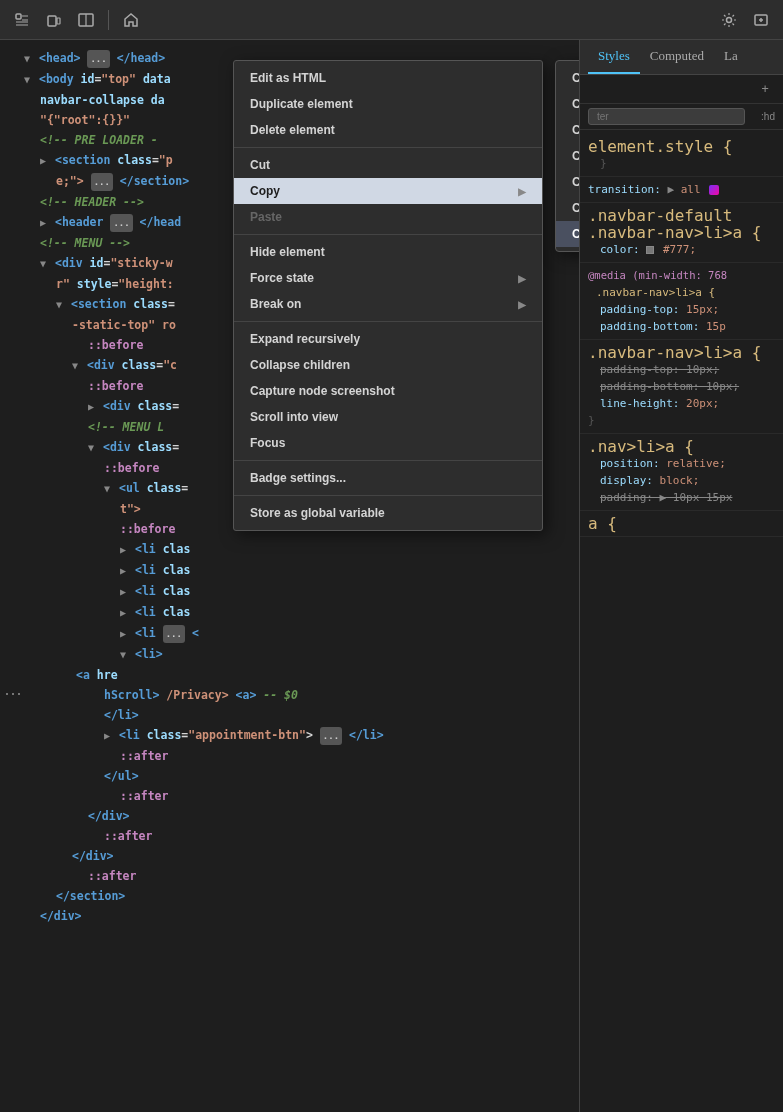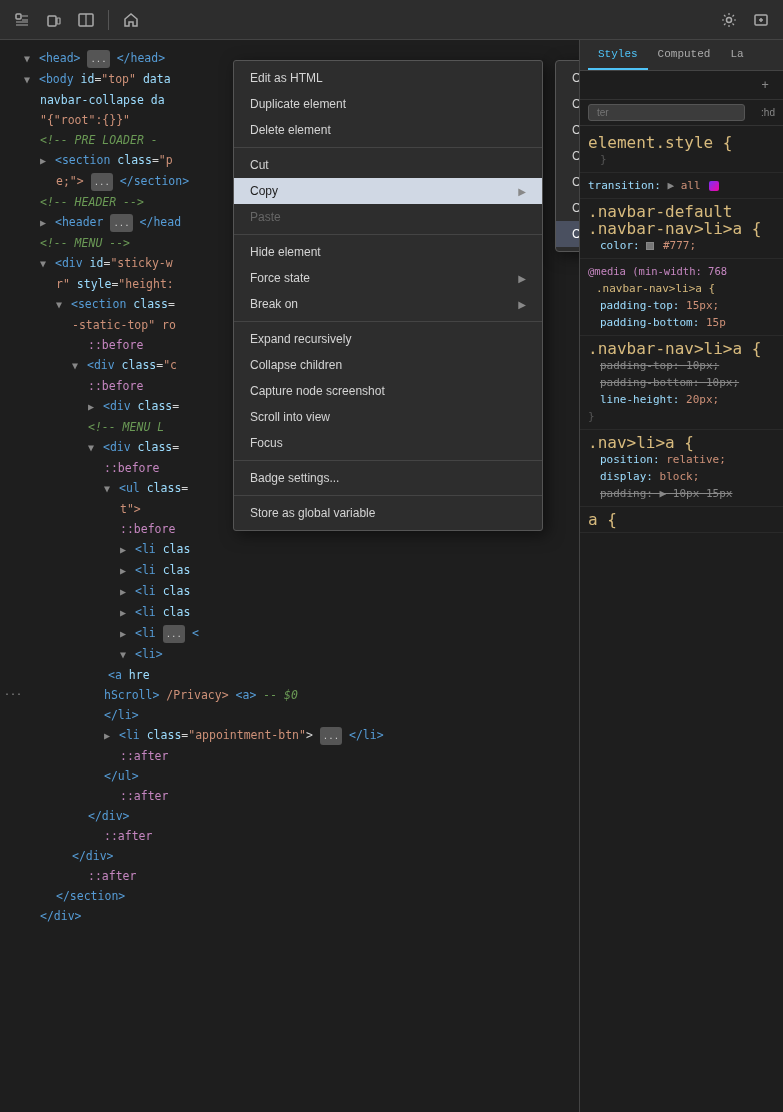--- a/index.html
+++ b/index.html
@@ -47,20 +47,21 @@
       height: calc(1112px - 40px);
     }
 
     
     .dom-panel {
       width: 580px;
       background: #1e1e1e;
       overflow: hidden;
       position: relative;
       border-right: 1px solid #444;
+      font-weight: bold;
     }
 
     .dom-tree {
       padding: 8px 0;
       font-size: 11.5px;
       line-height: 18px;
       color: #d4d4d4;
       overflow-y: auto;
       height: 100%;
     }
@@ -78,21 +79,21 @@
     .pseudo { color: #c586c0; }
     .string { color: #ce9178; }
 
     .indent-1 { padding-left: 24px; }
     .indent-2 { padding-left: 40px; }
     .indent-3 { padding-left: 56px; }
     .indent-4 { padding-left: 72px; }
     .indent-5 { padding-left: 88px; }
     .indent-6 { padding-left: 104px; }
     .indent-7 { padding-left: 120px; }
-    .indent-8 { padding-left: 108px; }
+    .indent-8 { padding-left: 76px; }
 
     .triangle { color: #888; font-size: 10px; margin-right: 2px; cursor: pointer; }
     .triangle-down::before { content: '▼'; }
     .triangle-right::before { content: '▶'; }
 
     
     .context-menu-overlay {
       position: absolute;
       top: 0;
       left: 0;
@@ -178,22 +179,22 @@
 
     .styles-tabs {
       display: flex;
       background: #2d2d2d;
       border-bottom: 1px solid #444;
       padding: 0 8px;
     }
 
     .styles-tab {
       padding: 8px 10px;
-      font-size: 11px;
-      font-family: Liberation Mono, monospace;
+      font-size: 13px;
+      font-family: Liberation Serif, serif;
       color: #aaa;
       cursor: pointer;
       border-bottom: 2px solid transparent;
     }
 
     .styles-tab.active {
       color: #4fc3f7;
       border-bottom-color: #4fc3f7;
     }
 

